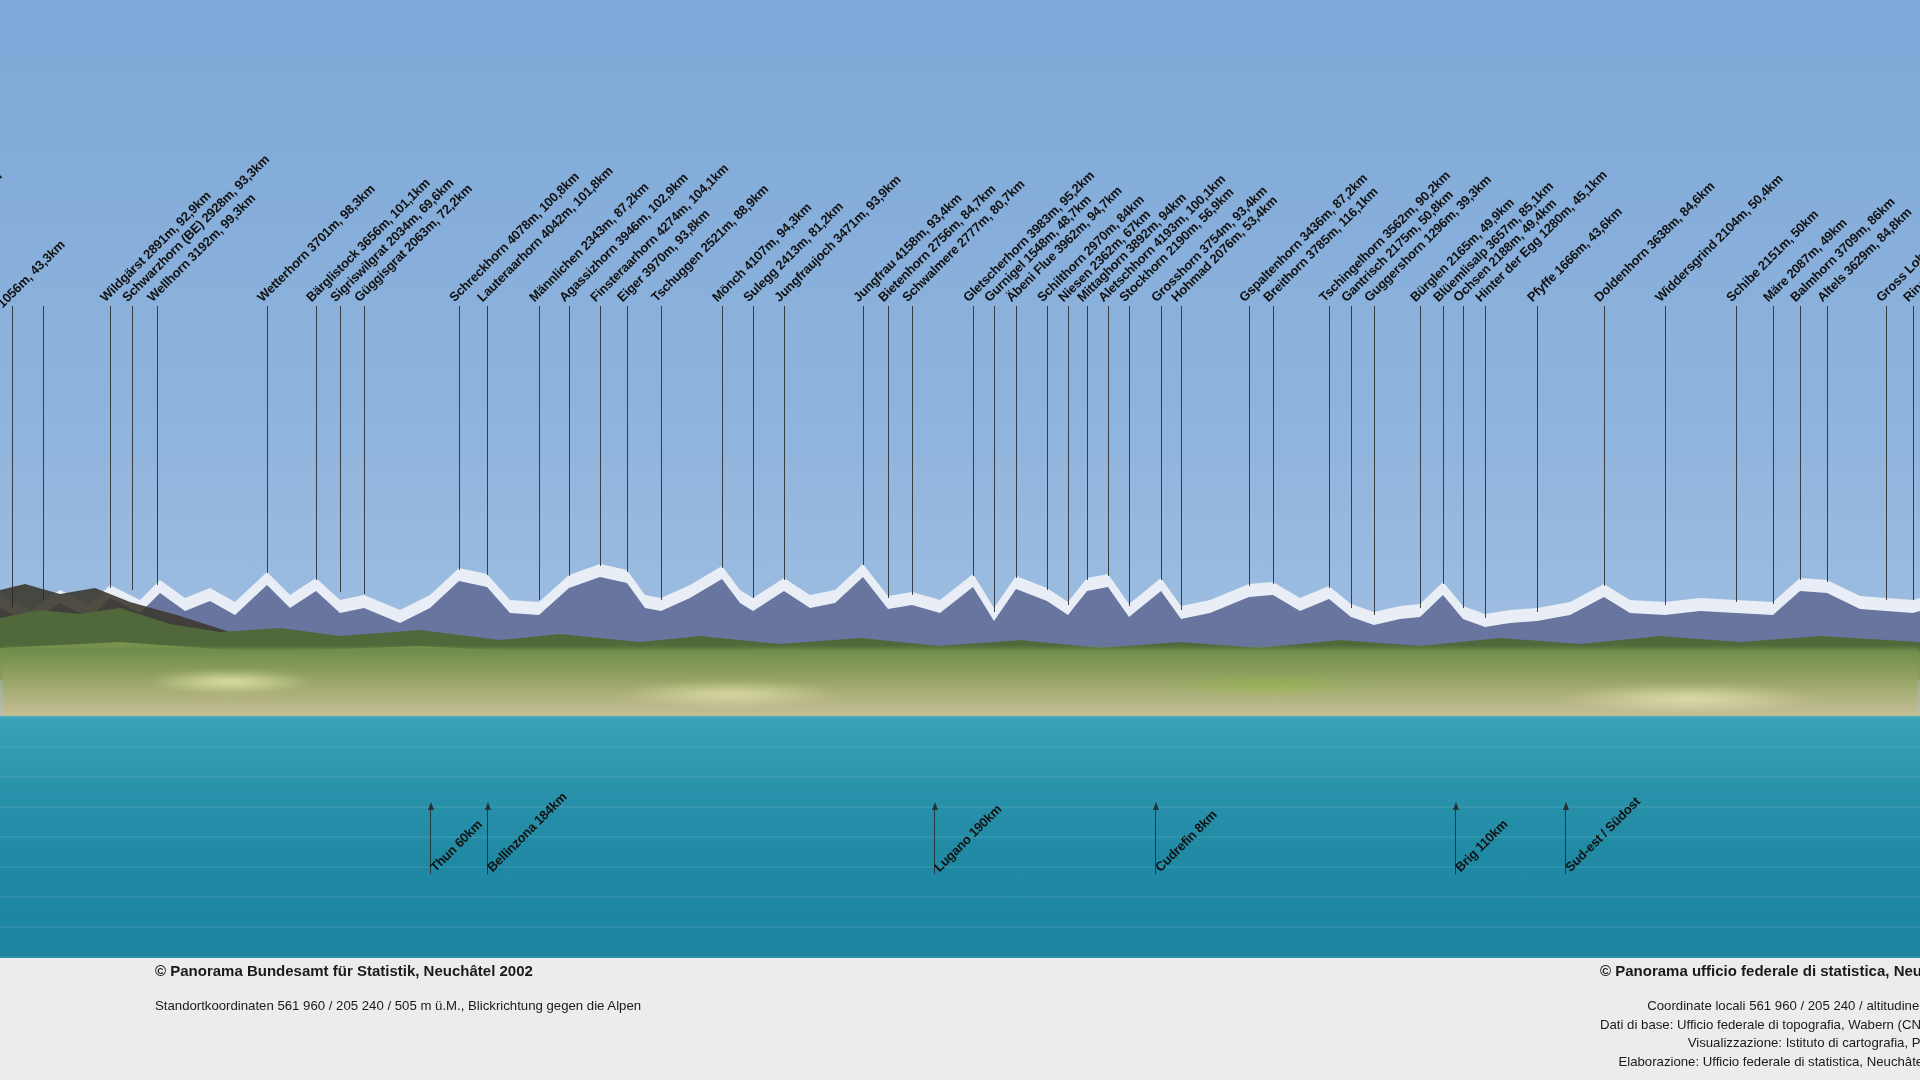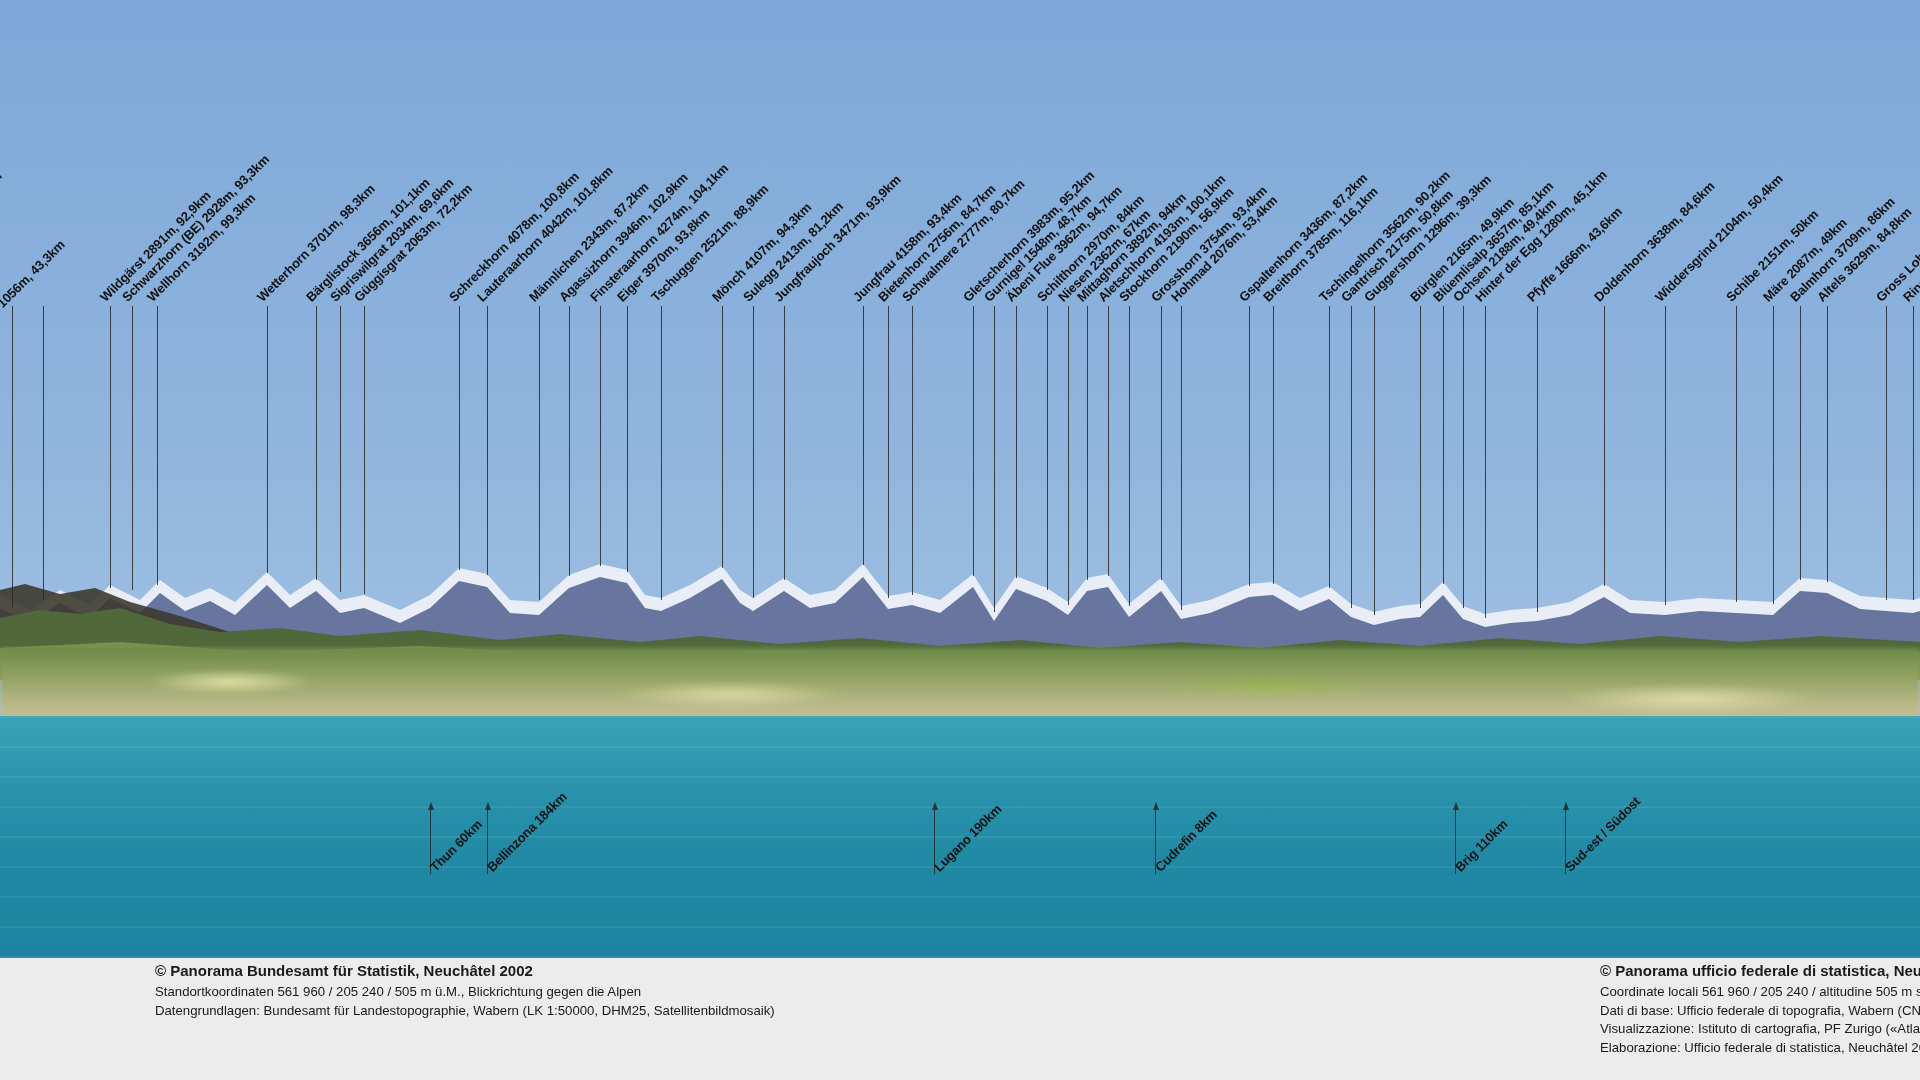--- a/index.html
+++ b/index.html
@@ -19,22 +19,22 @@
          radial-gradient(120px 18px at 12% 40%,rgba(235,228,190,.8),transparent 70%),
          radial-gradient(160px 20px at 38% 55%,rgba(226,220,180,.7),transparent 70%),
          radial-gradient(140px 18px at 66% 45%,rgba(120,150,80,.6),transparent 70%),
          radial-gradient(180px 22px at 88% 60%,rgba(230,222,184,.7),transparent 70%);
          background-blend-mode:overlay;}
   #water{position:absolute;left:0;top:716px;width:1920px;height:242px;
          background:repeating-linear-gradient(180deg,rgba(255,255,255,.07) 0 2px,rgba(255,255,255,0) 2px 30px),
          linear-gradient(180deg,#3aa3b8 0%,#2b93ac 28%,#2089a4 58%,#1d83a0 100%);}
   #footer{position:absolute;left:0;top:958px;width:1920px;height:122px;background:#ececec;color:#1a1a1a;}
   .fblock{position:absolute;top:4px;white-space:nowrap;}
-  .ftitle{font:700 15px/1.2 "Liberation Sans",sans-serif;margin-bottom:3px;}
-  .fline{font:400 13.2px/1.42 "Liberation Sans",sans-serif;}
+  .ftitle{font:700 15px/1.2 "Liberation Sans",sans-serif;margin-bottom:17px;}
+  .fline{font:400 13.2px/1.42 "Liberation Sans",sans-serif;text-align:center;}
 </style>
 </head>
 <body>
 
 <div id="stage">
 
   <svg id="mountains" viewBox="0 0 1920 140" preserveAspectRatio="none">
     <path fill="#e8edf6" d="M0,55 L30,70 L60,50 L90,65 L110,45 L140,60 L160,40 L185,58 L210,48 L235,62 L267,32 L290,55 L316,38 L340,60 L364,55 L400,70 L430,55 L459,28 L487,34 L510,60 L539,62 L569,35 L600,24 L627,30 L645,55 L661,58 L690,45 L722,26 L740,50 L753,58 L784,38 L810,55 L835,50 L863,24 L888,56 L912,52 L940,60 L973,34 L994,68 L1016,36 L1047,48 L1068,62 L1087,38 L1108,34 L1129,64 L1161,38 L1181,66 L1210,60 L1249,44 L1273,42 L1300,58 L1329,46 L1351,64 L1374,72 L1400,66 L1420,64 L1443,42 L1463,66 L1485,74 L1510,70 L1537,68 L1570,62 L1604,44 L1630,60 L1665,62 L1700,58 L1736,60 L1773,62 L1800,38 L1827,40 L1860,56 L1886,58 L1913,60 L1920,58 L1920,140 L0,140 Z"></path>
     <path fill="#67759f" transform="translate(0,13)" d="M0,55 L30,70 L60,50 L90,65 L110,45 L140,60 L160,40 L185,58 L210,48 L235,62 L267,32 L290,55 L316,38 L340,60 L364,55 L400,70 L430,55 L459,28 L487,34 L510,60 L539,62 L569,35 L600,24 L627,30 L645,55 L661,58 L690,45 L722,26 L740,50 L753,58 L784,38 L810,55 L835,50 L863,24 L888,56 L912,52 L940,60 L973,34 L994,68 L1016,36 L1047,48 L1068,62 L1087,38 L1108,34 L1129,64 L1161,38 L1181,66 L1210,60 L1249,44 L1273,42 L1300,58 L1329,46 L1351,64 L1374,72 L1400,66 L1420,64 L1443,42 L1463,66 L1485,74 L1510,70 L1537,68 L1570,62 L1604,44 L1630,60 L1665,62 L1700,58 L1736,60 L1773,62 L1800,38 L1827,40 L1860,56 L1886,58 L1913,60 L1920,58 L1920,140 L0,140 Z"></path>
     <path fill="#3d3a30" opacity=".9" d="M0,50 L25,44 L60,54 L95,48 L130,62 L180,76 L230,92 L280,104 L280,140 L0,140 Z"></path>
@@ -166,21 +166,20 @@
       <div class="t-arrow" style="left: 1565px; top: 810px; height: 64px;"></div>
       <div class="t-head" style="left: 1563px; top: 802px;"></div>
       <span class="rot" style="left: 1572px; top: 861px; height: 13px;">Sud-est / Südost</span>
     </div>
 
   <div id="footer">
     <div class="fblock" style="left:155px;">
       <div class="ftitle">© Panorama Bundesamt für Statistik, Neuchâtel 2002</div>
       <div>
           <div class="fline">Standortkoordinaten 561 960 / 205 240 / 505 m ü.M., Blickrichtung gegen die Alpen</div>
-          <div class="fline">Datengrundlagen: Bundesamt für Landestopographie, Wabern (LK 1:50000, DHM25, Satellitenbildmosaik)</div>
         </div>
     </div>
     <div class="fblock" style="left:1600px;">
       <div class="ftitle">© Panorama ufficio federale di statistica, Neuchâtel 2002</div>
       <div>
           <div class="fline">Coordinate locali 561 960 / 205 240 / altitudine 505 m slm, direzione di vista verso le Alpi</div>
           <div class="fline">Dati di base: Ufficio federale di topografia, Wabern (CN 1:50000, DHM25, mosaico di immagini satellitari)</div>
           <div class="fline">Visualizzazione: Istituto di cartografia, PF Zurigo («Atlante della Svizzera»)</div>
           <div class="fline">Elaborazione: Ufficio federale di statistica, Neuchâtel 2001-2008 (ThemaKart, GEO, DIAM e LING)</div>
         </div>

